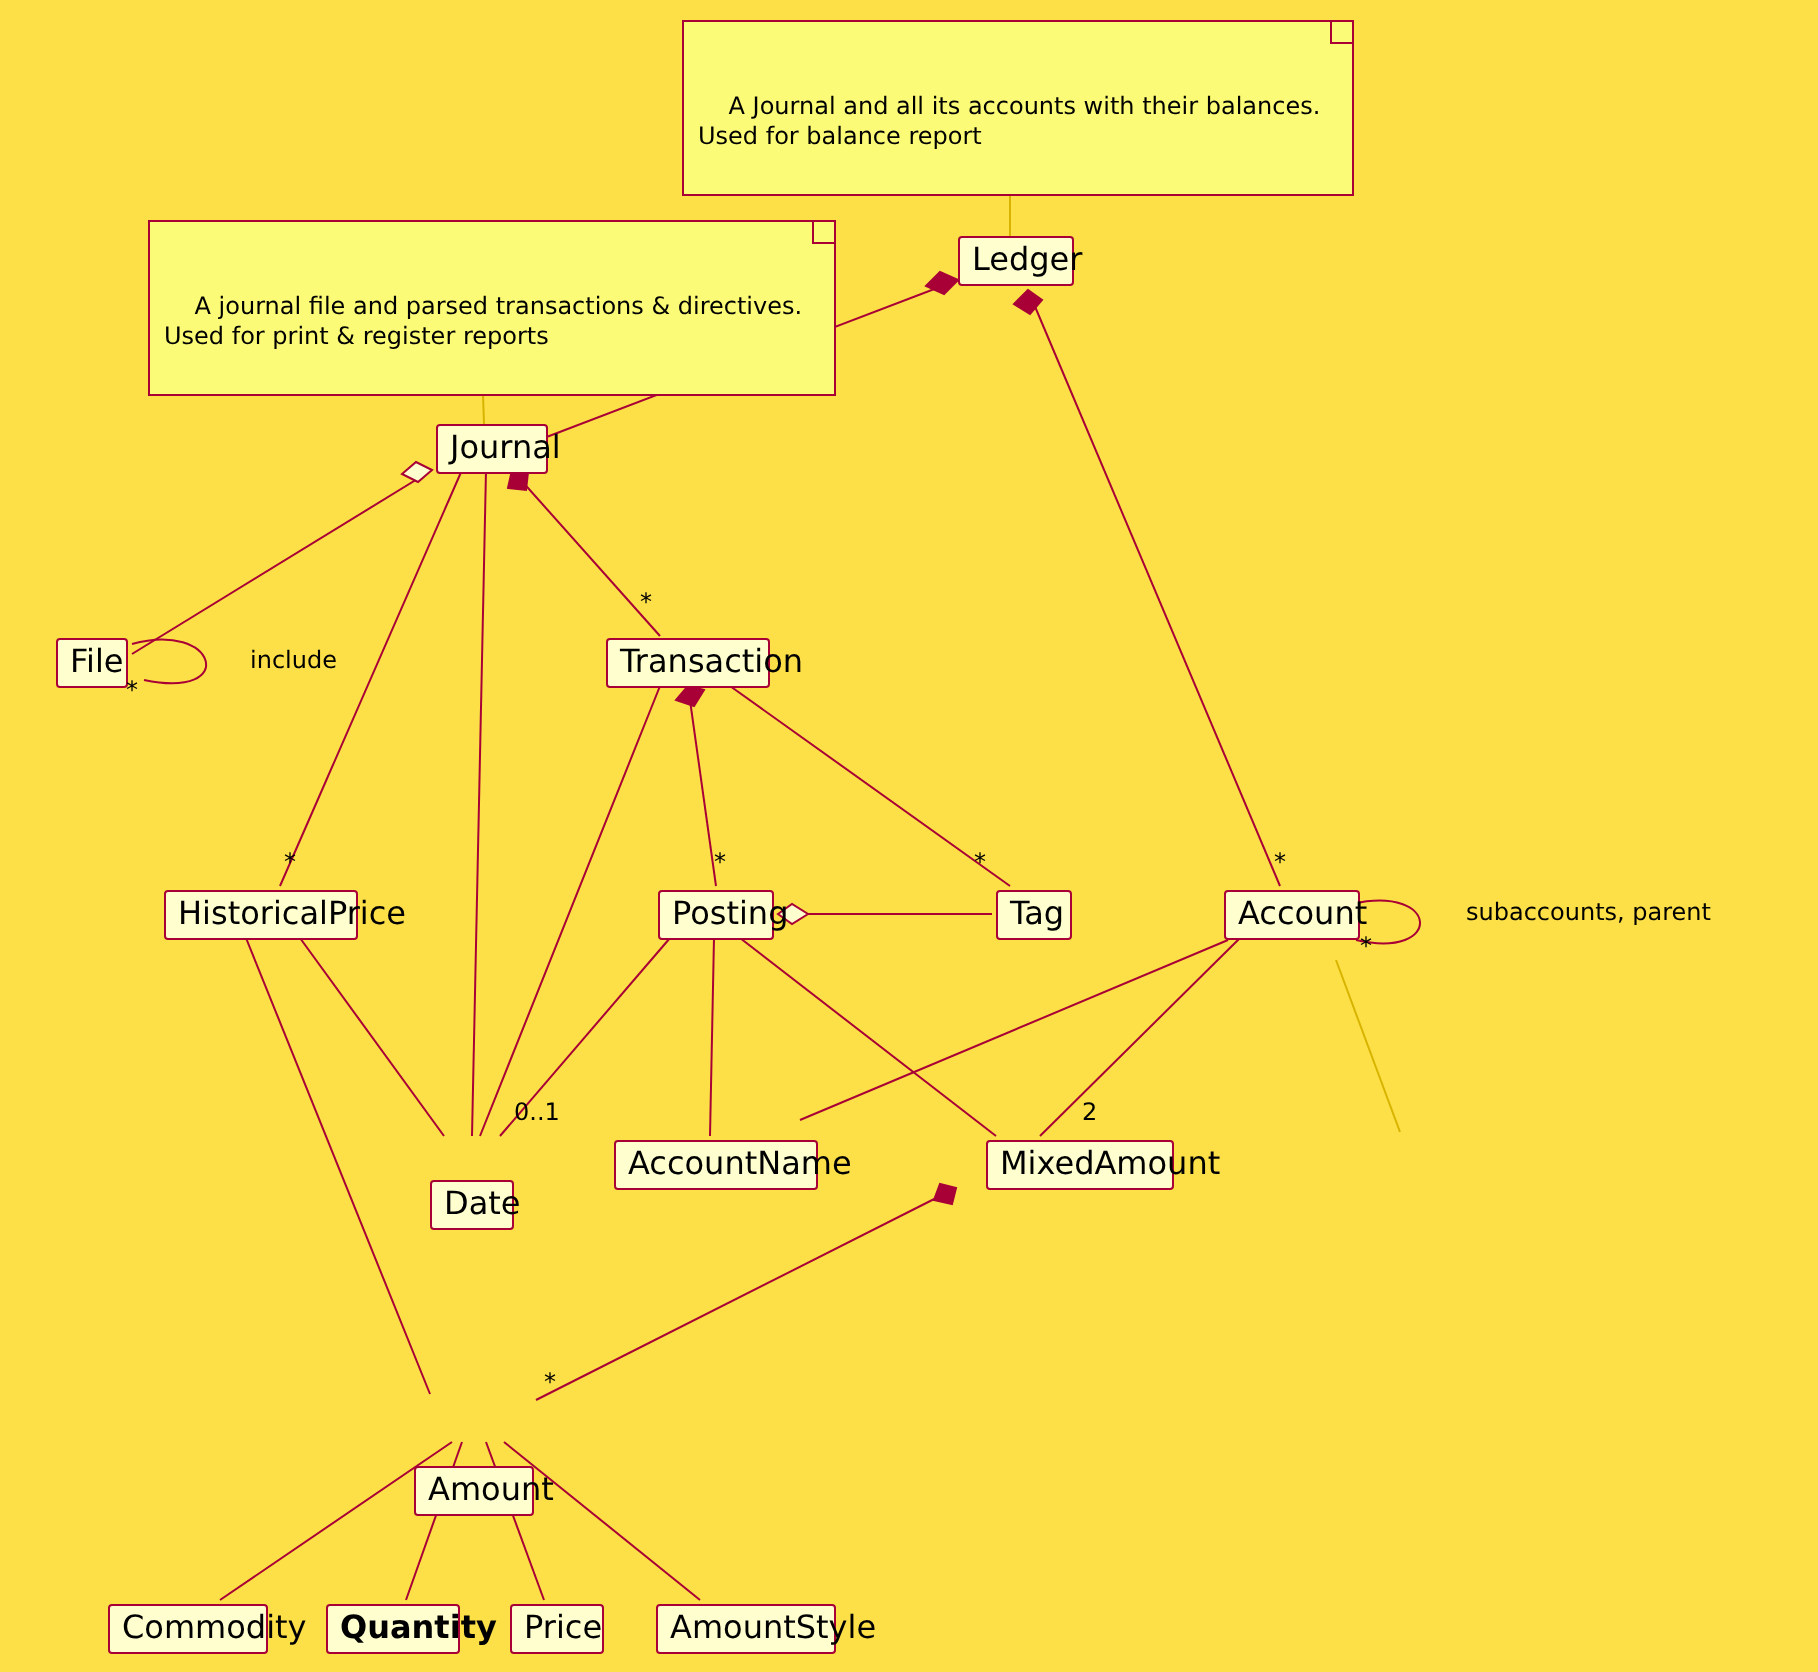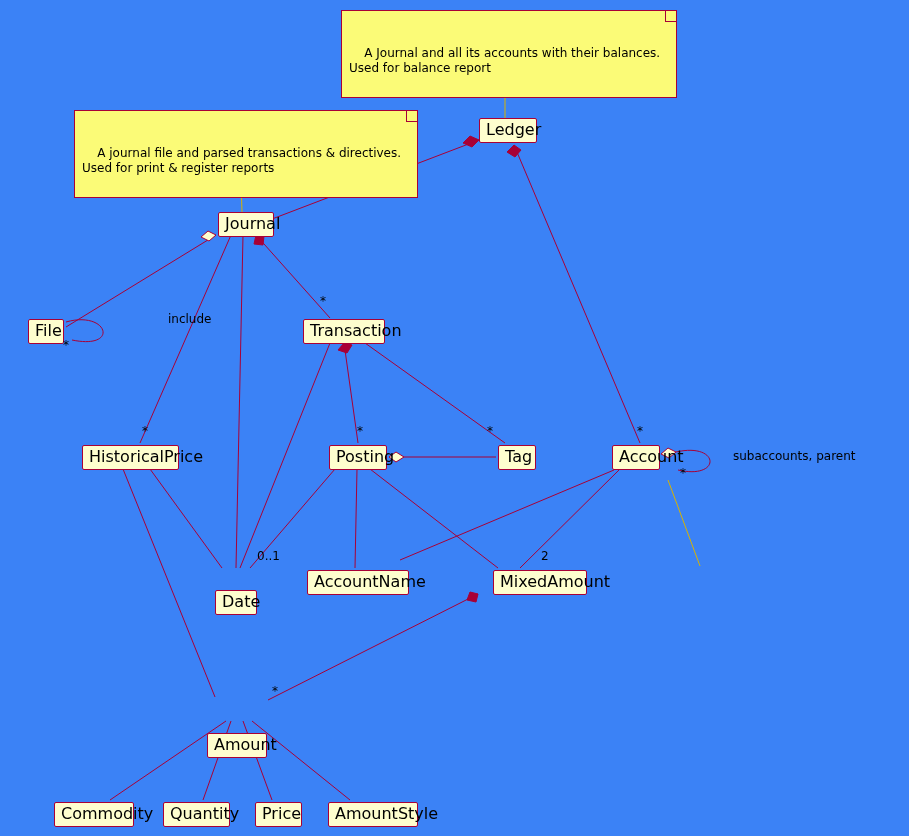--- a/index.html
+++ b/index.html
@@ -4,21 +4,21 @@
 <style>
   html, body {
     margin: 0;
     padding: 0;
     background: #ffffff;
   }
   #canvas {
     position: relative;
     width: 909px;
     height: 836px;
-    background: #3b82f6;
+    background: #fde047;
     font-family: "DejaVu Sans", sans-serif;
     overflow: hidden;
   }
   svg.edges {
     position: absolute;
     left: 0;
     top: 0;
     width: 909px;
     height: 836px;
     pointer-events: none;
@@ -172,55 +172,55 @@
   </div>
   <div class="cls" style="left:82px; top:445px; width:97px;">
     <span>HistoricalPrice</span>
   </div>
   <div class="cls" style="left:329px; top:445px; width:58px;">
     <span>Posting</span>
   </div>
   <div class="cls" style="left:498px; top:445px; width:38px;">
     <span>Tag</span>
   </div>
-  <div class="cls" style="left:612px; top:445px; width:48px;text-align:right;">
+  <div class="cls" style="left:612px; top:445px; width:68px;text-align:right;">
     <span>Account</span>
   </div>
   <div class="cls" style="left:215px; top:570px; width:42px;margin-top:20px;">
     <span>Date</span>
   </div>
   <div class="cls" style="left:307px; top:570px; width:102px;">
     <span>AccountName</span>
   </div>
   <div class="cls" style="left:461px; top:570px; width:94px;margin-left:32px;">
     <span>MixedAmount</span>
   </div>
   <div class="cls" style="left:207px; top:697px; width:60px;margin-top:36px;">
     <span>Amount</span>
   </div>
   <div class="cls" style="left:54px; top:802px; width:80px;">
     <span>Commodity</span>
   </div>
-  <div class="cls" style="left:163px; top:802px; width:67px;">
+  <div class="cls" style="left:163px; top:802px; width:67px;font-weight:bold;">
     <span>Quantity</span>
   </div>
   <div class="cls" style="left:255px; top:802px; width:47px;">
     <span>Price</span>
   </div>
   <div class="cls" style="left:328px; top:802px; width:90px;">
     <span>AmountStyle</span>
   </div>
 
   <div class="mult" style="left:63px; top:338px;">*</div>
   <div class="mult" style="left:320px; top:294px;">*</div>
   <div class="mult" style="left:142px; top:424px;">*</div>
   <div class="mult" style="left:357px; top:424px;">*</div>
   <div class="mult" style="left:487px; top:424px;">*</div>
   <div class="mult" style="left:637px; top:424px;">*</div>
   <div class="mult" style="left:680px; top:466px;">*</div>
   <div class="mult" style="left:257px; top:549px;">0..1</div>
   <div class="mult" style="left:541px; top:549px;">2</div>
   <div class="mult" style="left:272px; top:684px;">*</div>
 
-  <div class="edgelabel" style="left:125px; top:312px;margin-left:43px;">include</div>
+  <div class="edgelabel" style="left:125px; top:323px;">include</div>
   <div class="edgelabel" style="left:733px; top:449px;">subaccounts, parent</div>
 
 </div>
 
 </body></html>

